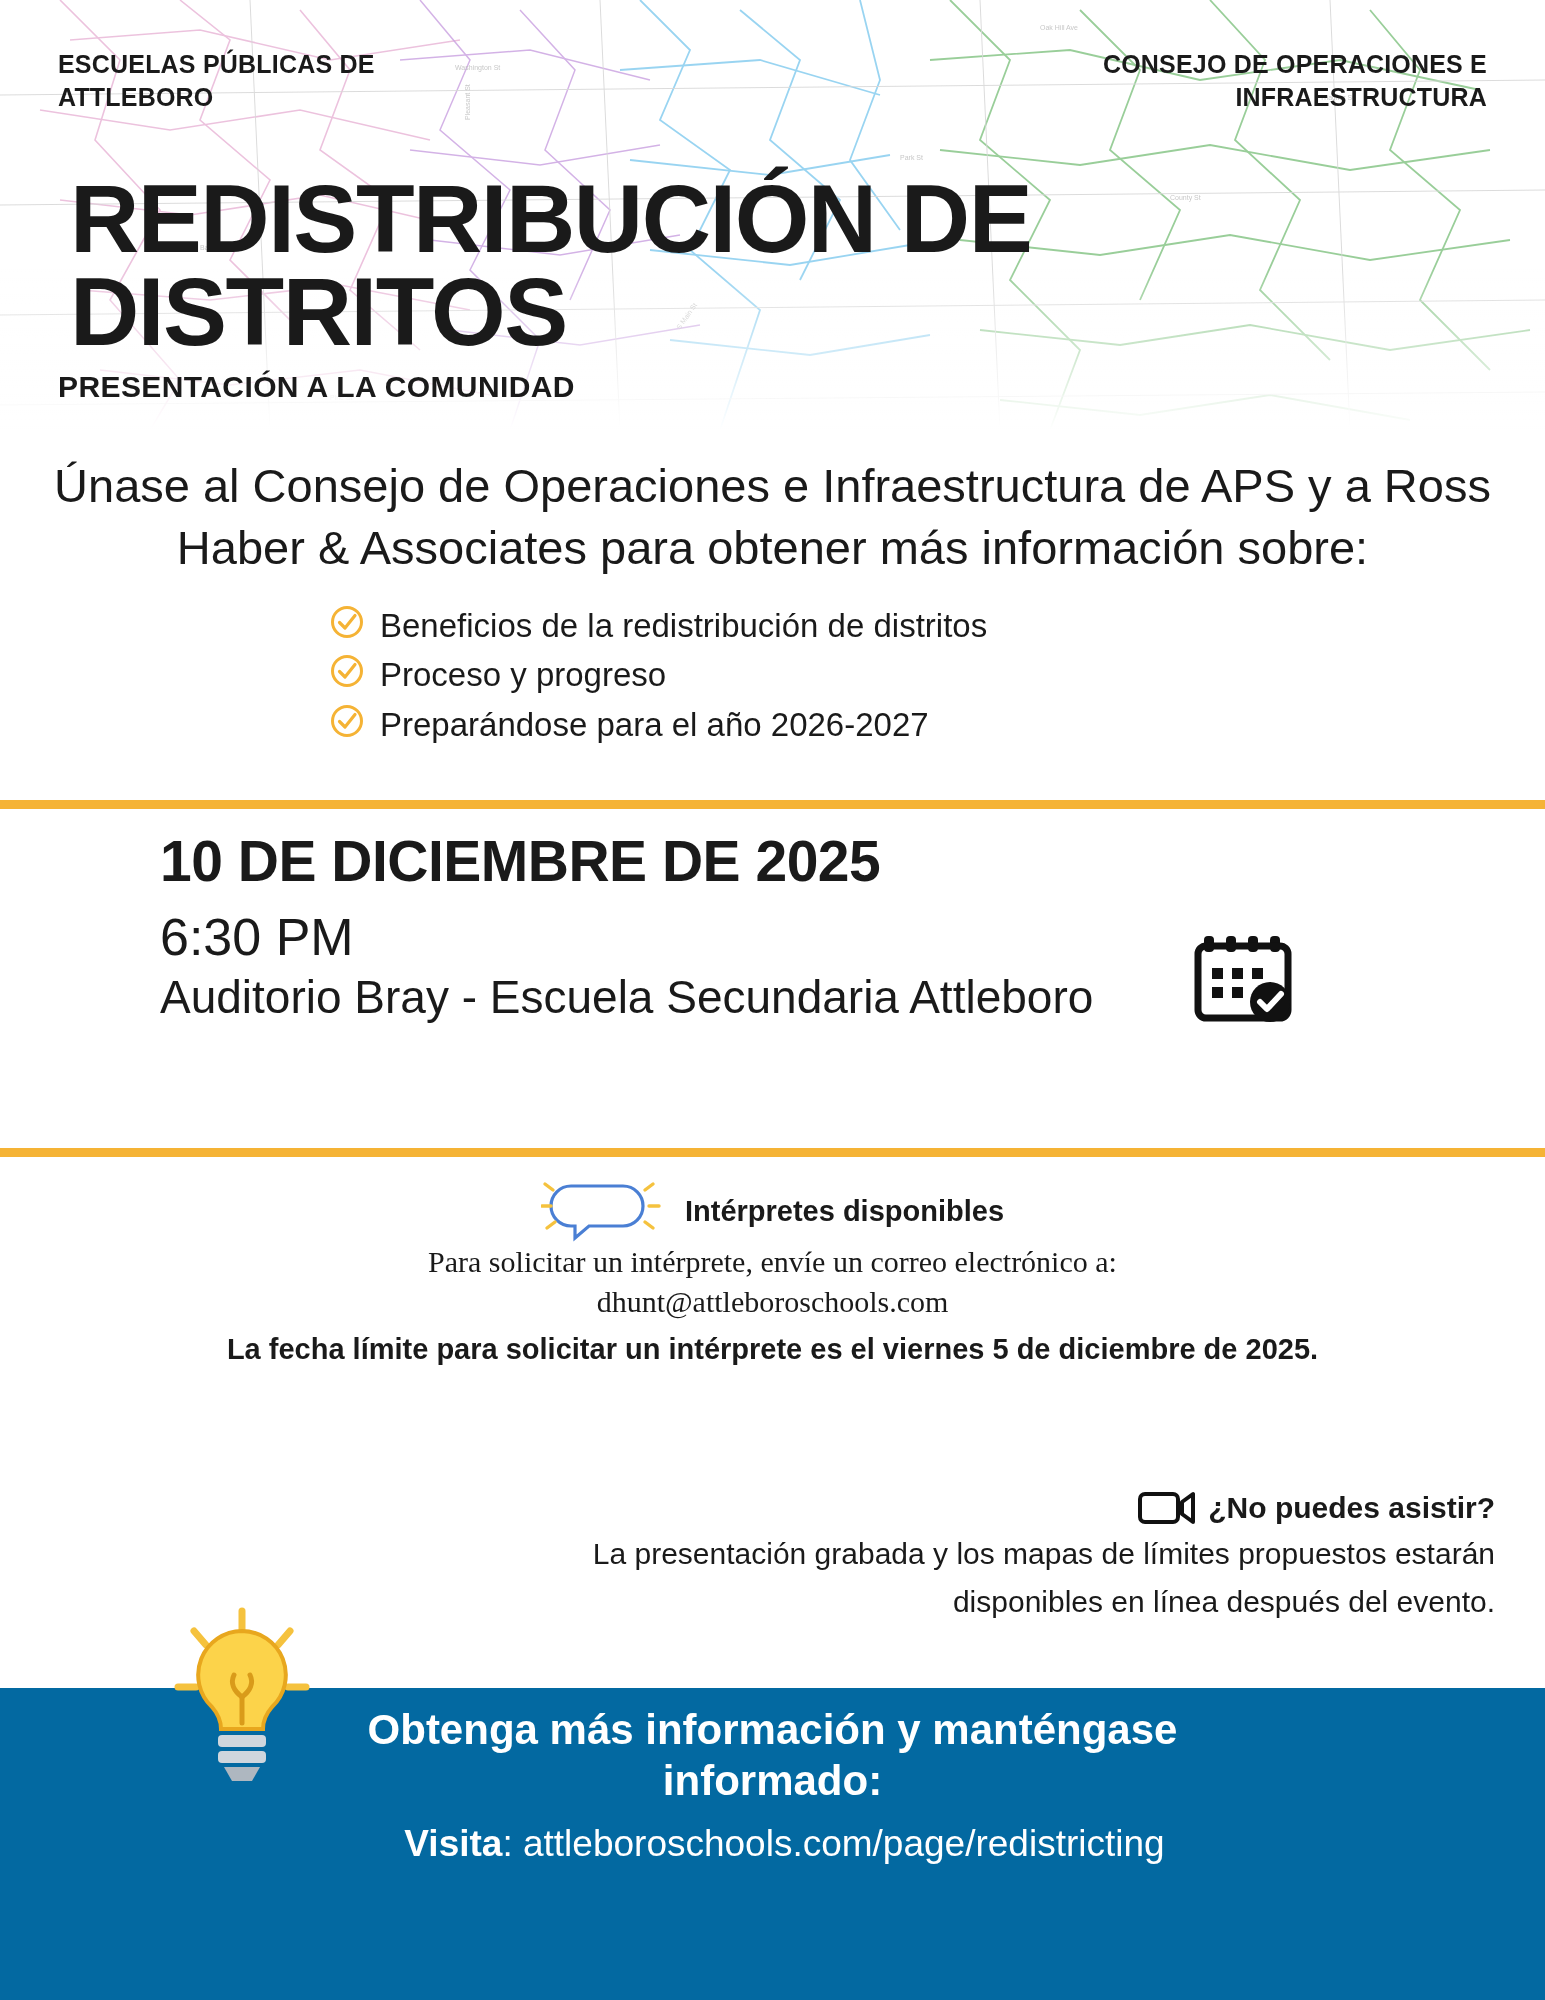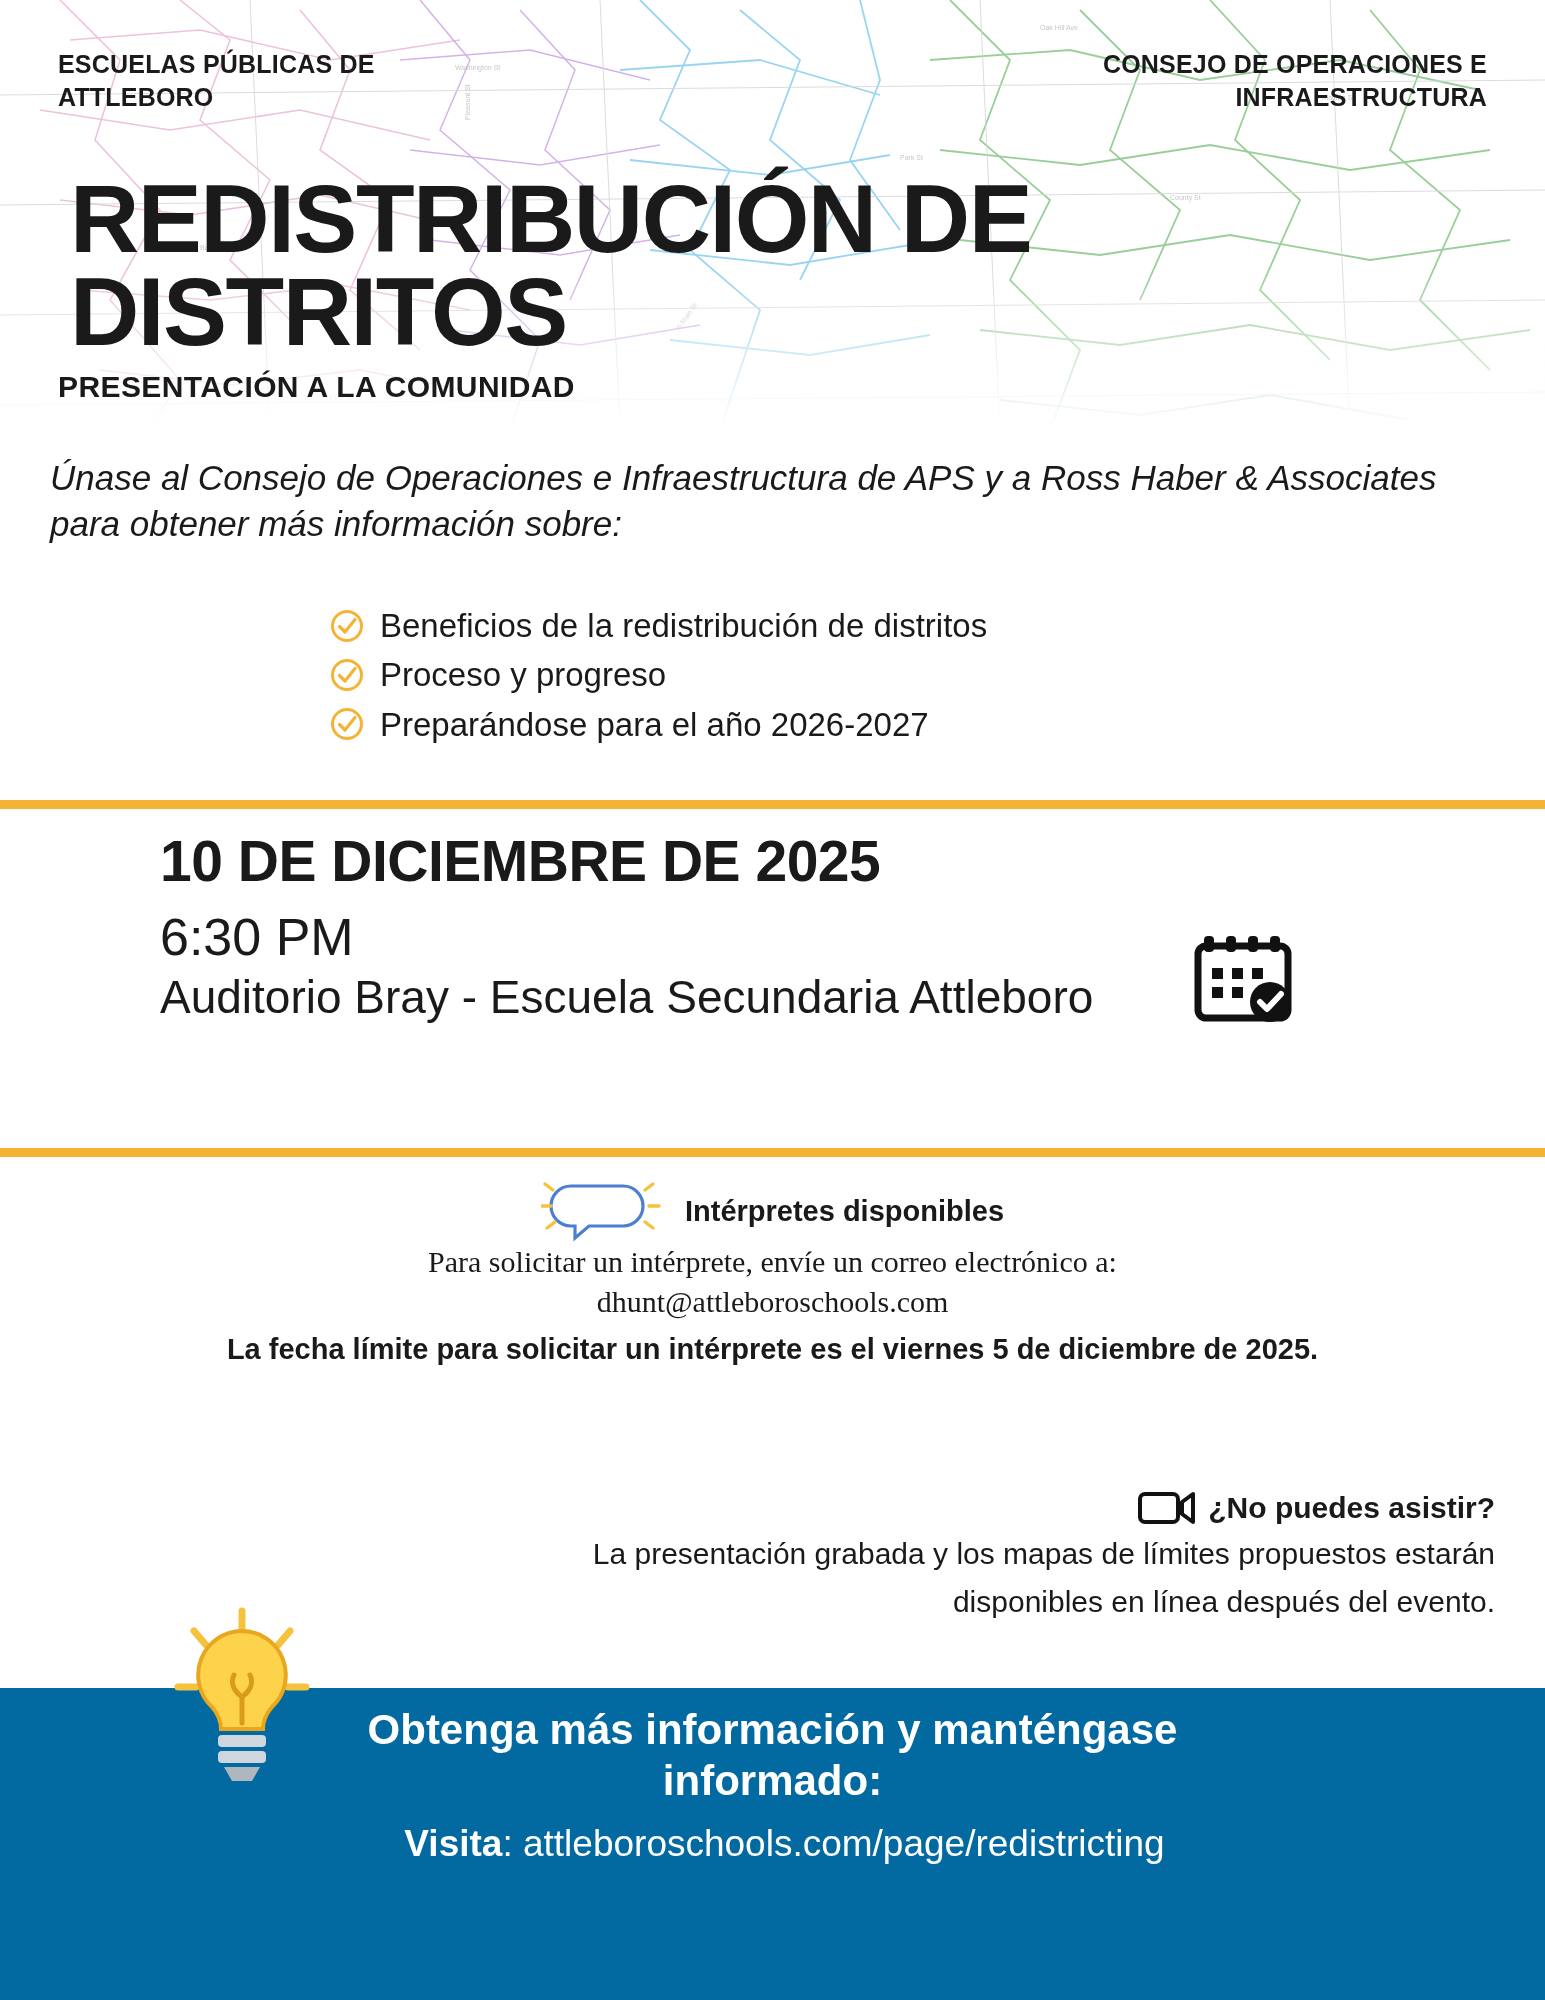--- a/index.html
+++ b/index.html
@@ -62,34 +62,33 @@
     font-weight: bold;
     letter-spacing: 0.4px;
     margin-top: 6px;
   }
 
   
   .intro {
     position: absolute;
     top: 455px; left: 50px;
     width: 1445px;
-    font-size: 35px;
+    text-align: center;
+    font-size: 47px;
     line-height: 1.32;
-    font-style: italic;
   }
 
   
   .bullets {
     position: absolute;
     top: 605px; left: 330px;
     width: 1000px;
   }
   .bullet-row {
     display: flex;
-    align-items: center;
     margin-bottom: 8px;
   }
   .check-icon {
     width: 34px; height: 34px;
     margin-right: 16px;
     flex: 0 0 auto;
   }
   .bullet-text {
     font-size: 33px;
     line-height: 1.25;

